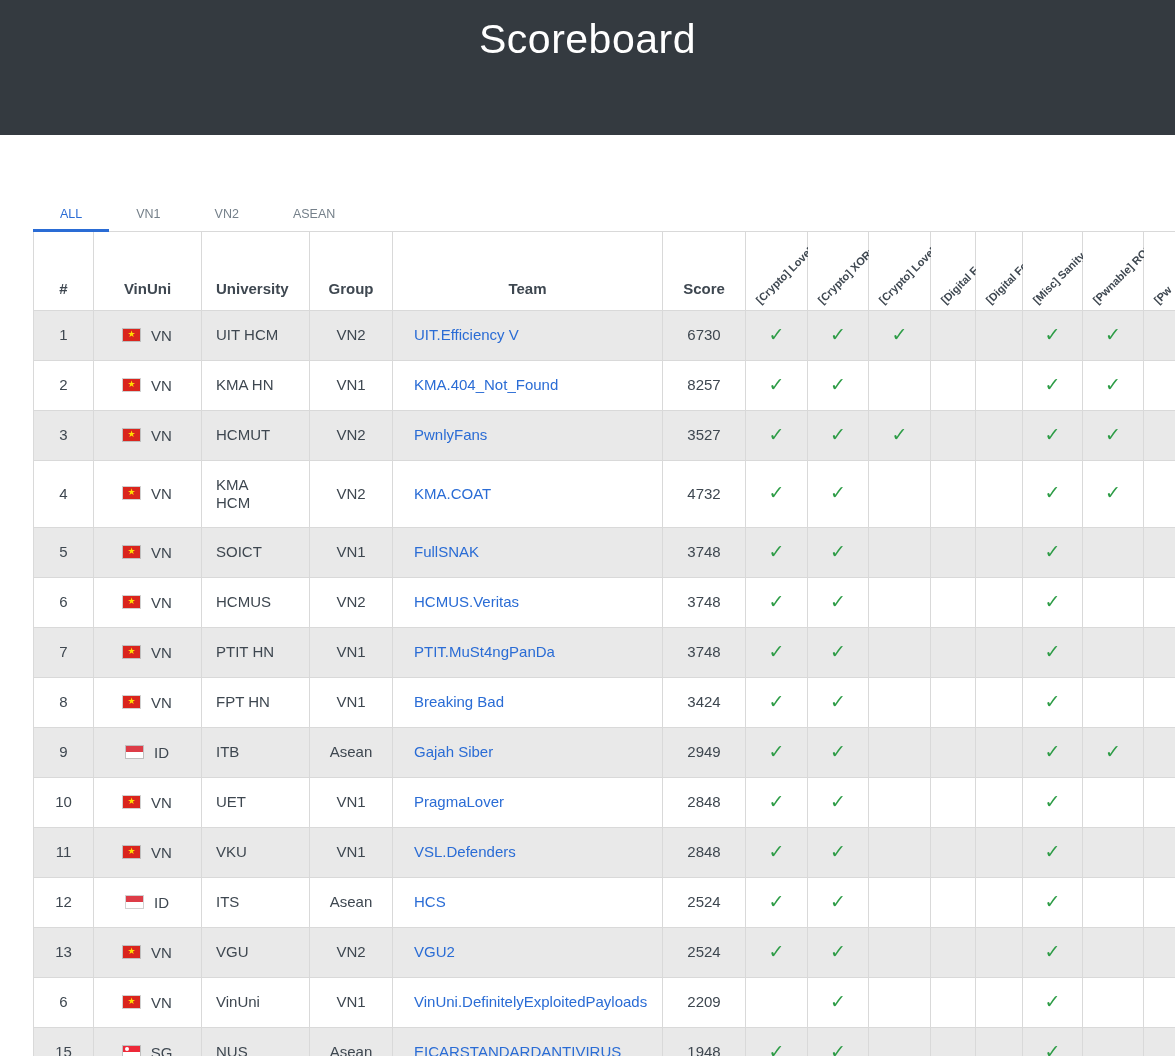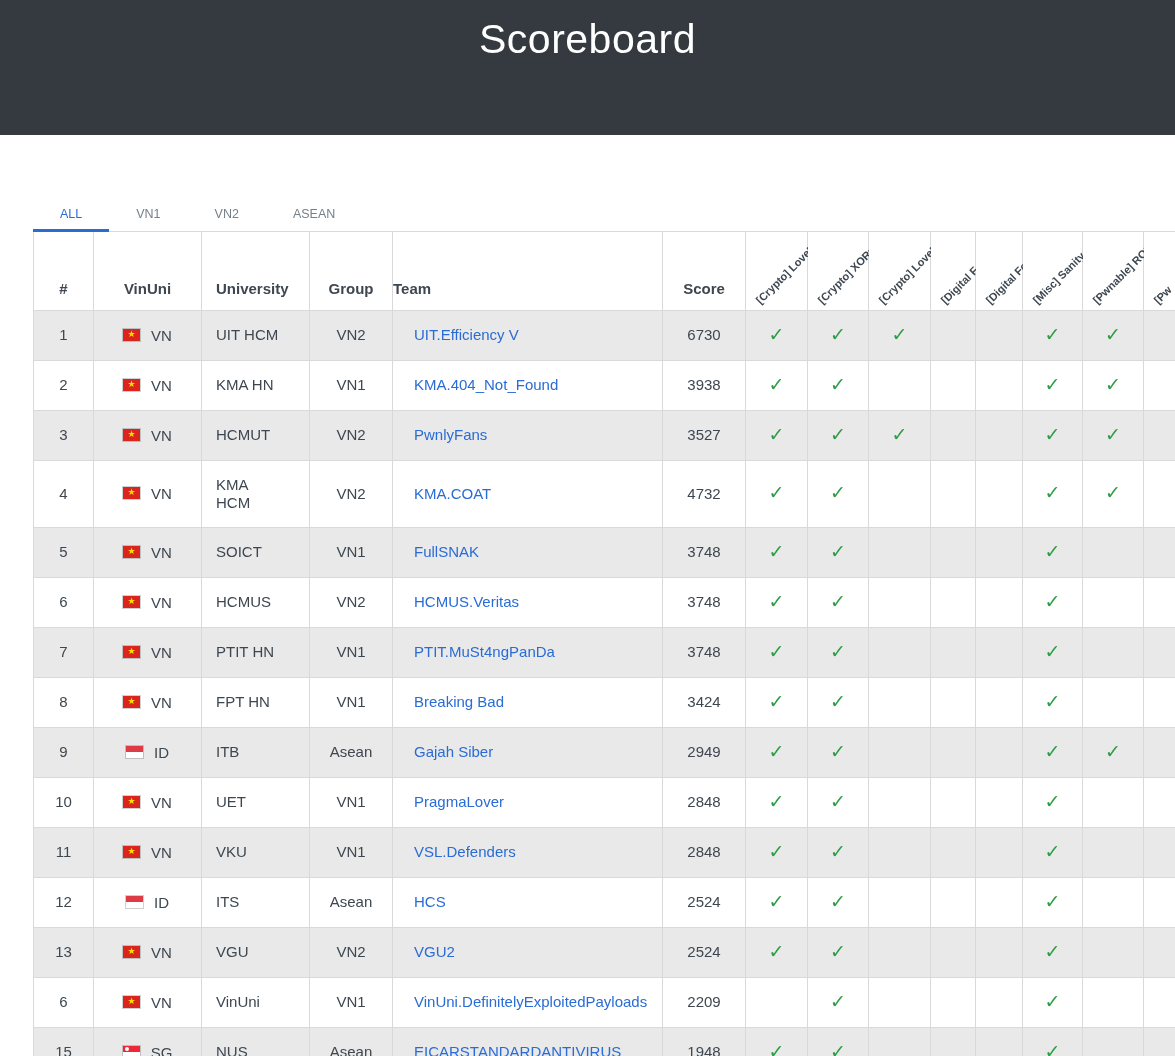--- a/index.html
+++ b/index.html
@@ -37,21 +37,21 @@
   }
   .table-clip{width:1142px;overflow:hidden;}
   table{border-collapse:collapse;table-layout:fixed;width:1172px;}
   th,td{border:1px solid var(--border);}
   thead th{
     border-top:none;height:78px;vertical-align:bottom;
     padding:0 0 13px 0;position:relative;background:#fff;
     font-size:15px;font-weight:700;color:var(--text);text-align:center;
   }
   thead th.h-left{text-align:left;padding-left:14px;}
-  thead th.h-team{text-align:left;}
+  thead th.h-team{text-align:center;}
   .rot{
     position:absolute;left:16px;bottom:4px;white-space:nowrap;
     transform:rotate(-45deg);transform-origin:0 100%;
     font-size:11px;font-weight:700;color:var(--text);
   }
   tbody td{padding:15px 8px;font-size:15px;line-height:18px;text-align:center;}
   tbody tr:nth-child(odd) td{background:var(--stripe);}
   td.c-univ{text-align:left;padding-left:14px;white-space:pre-line;}
   td.c-team{text-align:left;padding-left:21px;}
   a.team{color:var(--accent);text-decoration:none;cursor:pointer;}
@@ -155,21 +155,21 @@
             <td class="c-check"><span>✓</span></td>
             <td class="c-check"><span>✓</span></td>
             <td class="c-check"></td>
           </tr>
           <tr>
             <td class="c-rank">2</td>
             <td class="c-country"><span class="flag flag-vn"></span><span class="code">VN</span></td>
             <td class="c-univ">KMA HN</td>
             <td class="c-group">VN1</td>
             <td class="c-team"><a class="team">KMA.404_Not_Found</a></td>
-            <td class="c-score">3938</td>
+            <td class="c-score">8257</td>
             <td class="c-check"><span>✓</span></td>
             <td class="c-check"><span>✓</span></td>
             <td class="c-check"></td>
             <td class="c-check"></td>
             <td class="c-check"></td>
             <td class="c-check"><span>✓</span></td>
             <td class="c-check"><span>✓</span></td>
             <td class="c-check"></td>
           </tr>
           <tr>

